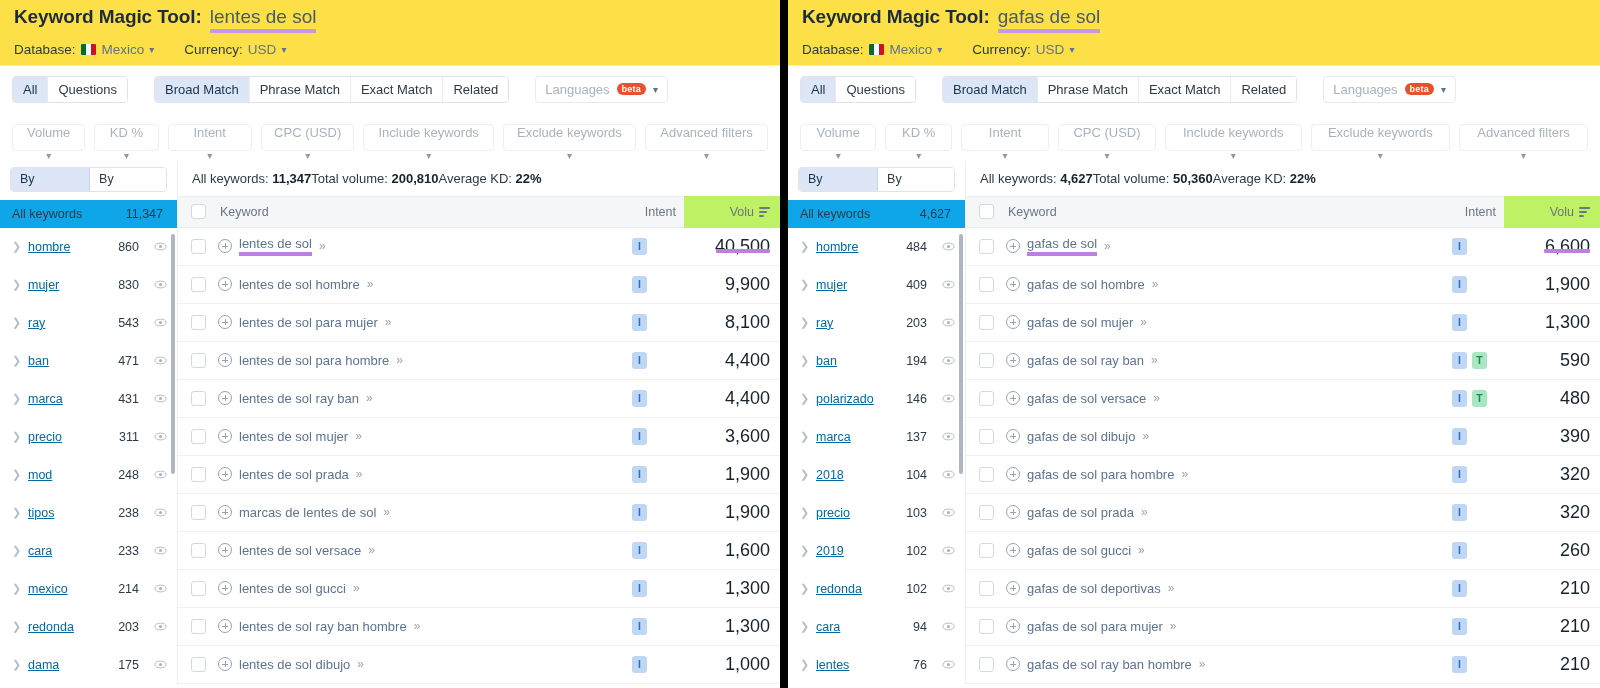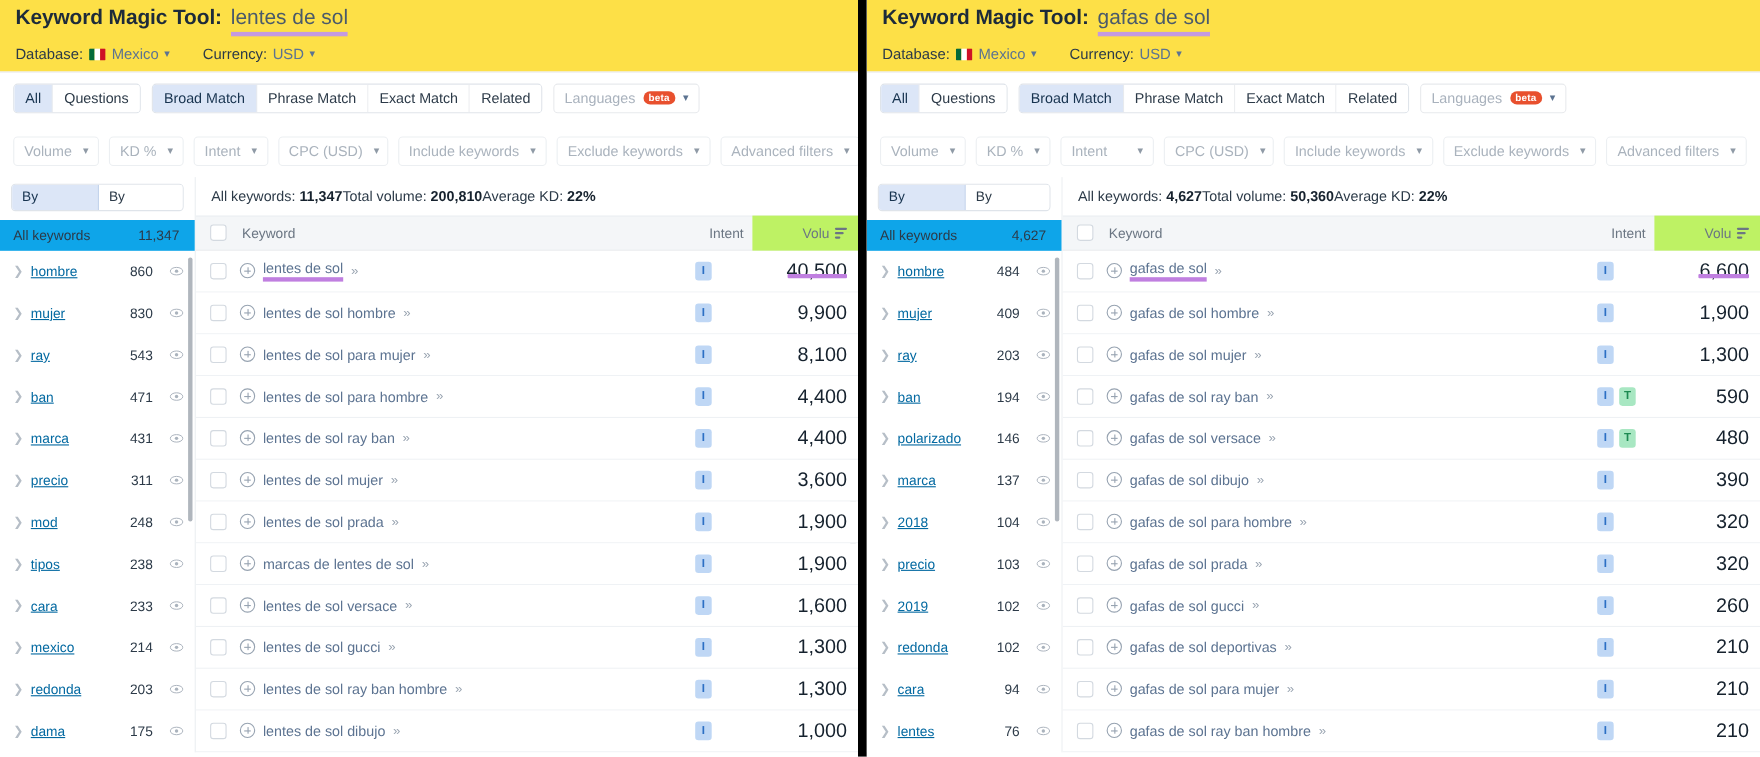--- a/index.html
+++ b/index.html
@@ -37,21 +37,21 @@
   }
   .flag i { position: absolute; top: 0; bottom: 0; width: 5px; display:block; }
   .flag i:nth-child(1) { left: 0; background: #046a38; }
   .flag i:nth-child(2) { left: 5px; background: #ffffff; }
   .flag i:nth-child(3) { left: 10px; background: #ce1126; }
   .caret { font-size: 10px; color: #5c7391; }
 
   .hdr-sep { height: 1px; background: #e8eaed; width: 100%; }
 
   
-  .tabbar { display: flex; align-items: center; gap: 10px; padding: 10px 12px 12px 12px; }
+  .tabbar { display: flex; align-items: center; gap: 26px; padding: 10px 12px 12px 12px; }
   .tabgroup { display: flex; border: 1px solid #dfe4ea; border-radius: 4px; overflow: hidden; background: #fff; height: 27px; }
   .tab {
     font-size: 13px; color: #2c3a48; padding: 0 10px; height: 25px; line-height: 25px;
     border-right: 1px solid #e8eaed; background: #fff; white-space: nowrap;
   }
   .tab:last-child { border-right: none; }
   .tab.active { background: #dce6f7; color: #17334f; }
   .langbtn {
     display: flex; align-items: center; gap: 7px; border: 1px solid #e8eaed;
     border-radius: 4px; height: 27px; padding: 0 9px; background: #fff;
@@ -59,21 +59,21 @@
   }
   .beta {
     background: #e8502e; color: #fff; font-size: 9px; font-weight: bold;
     padding: 1px 5px; border-radius: 8px; letter-spacing: .2px;
   }
 
   .filterbar { display: flex; align-items: center; gap: 9px; padding: 9px 12px 10px 12px; flex-wrap: nowrap; }
   .fbtn {
     display: flex; align-items: center; justify-content: space-between; gap: 10px;
     border: 1px solid #eceff2; border-radius: 4px; height: 27px; padding: 0 9px;
-    background: #fff; font-size: 13px; color: #aab3bd; white-space: nowrap;
+    background: #fff; font-size: 13px; color: #aab3bd; white-space: nowrap; flex-direction: column;
   }
   .fbtn .caret { color: #8f9aa6; }
 
   
   .body { display: flex; align-items: flex-start; }
   .side {
     width: 178px; flex: 0 0 178px; border-right: 1px solid #eceff2;
     position: relative; background: #fff;
   }
   .side-toggle { padding: 6px 10px 8px 10px; }

